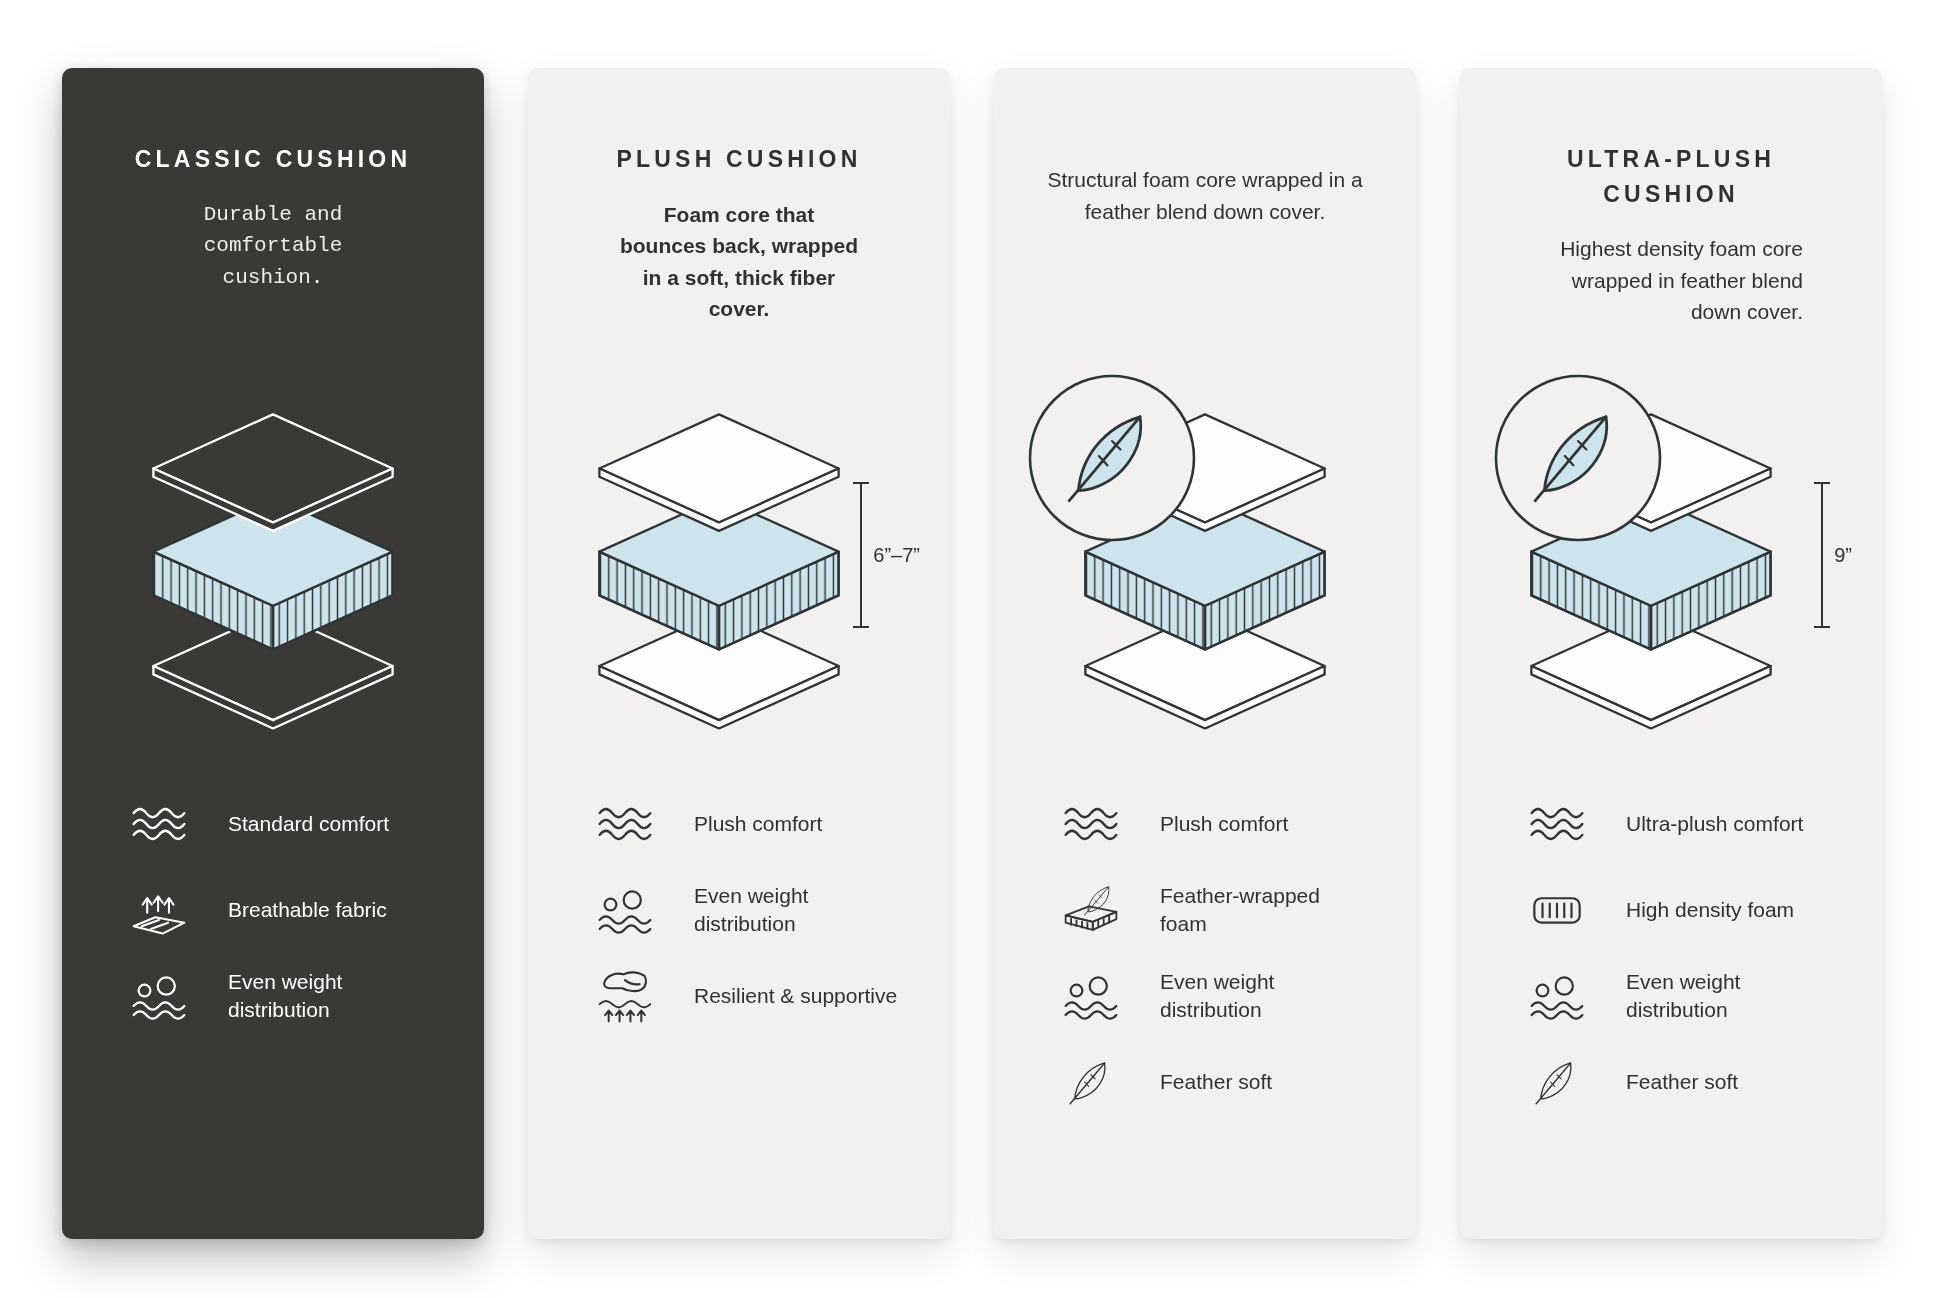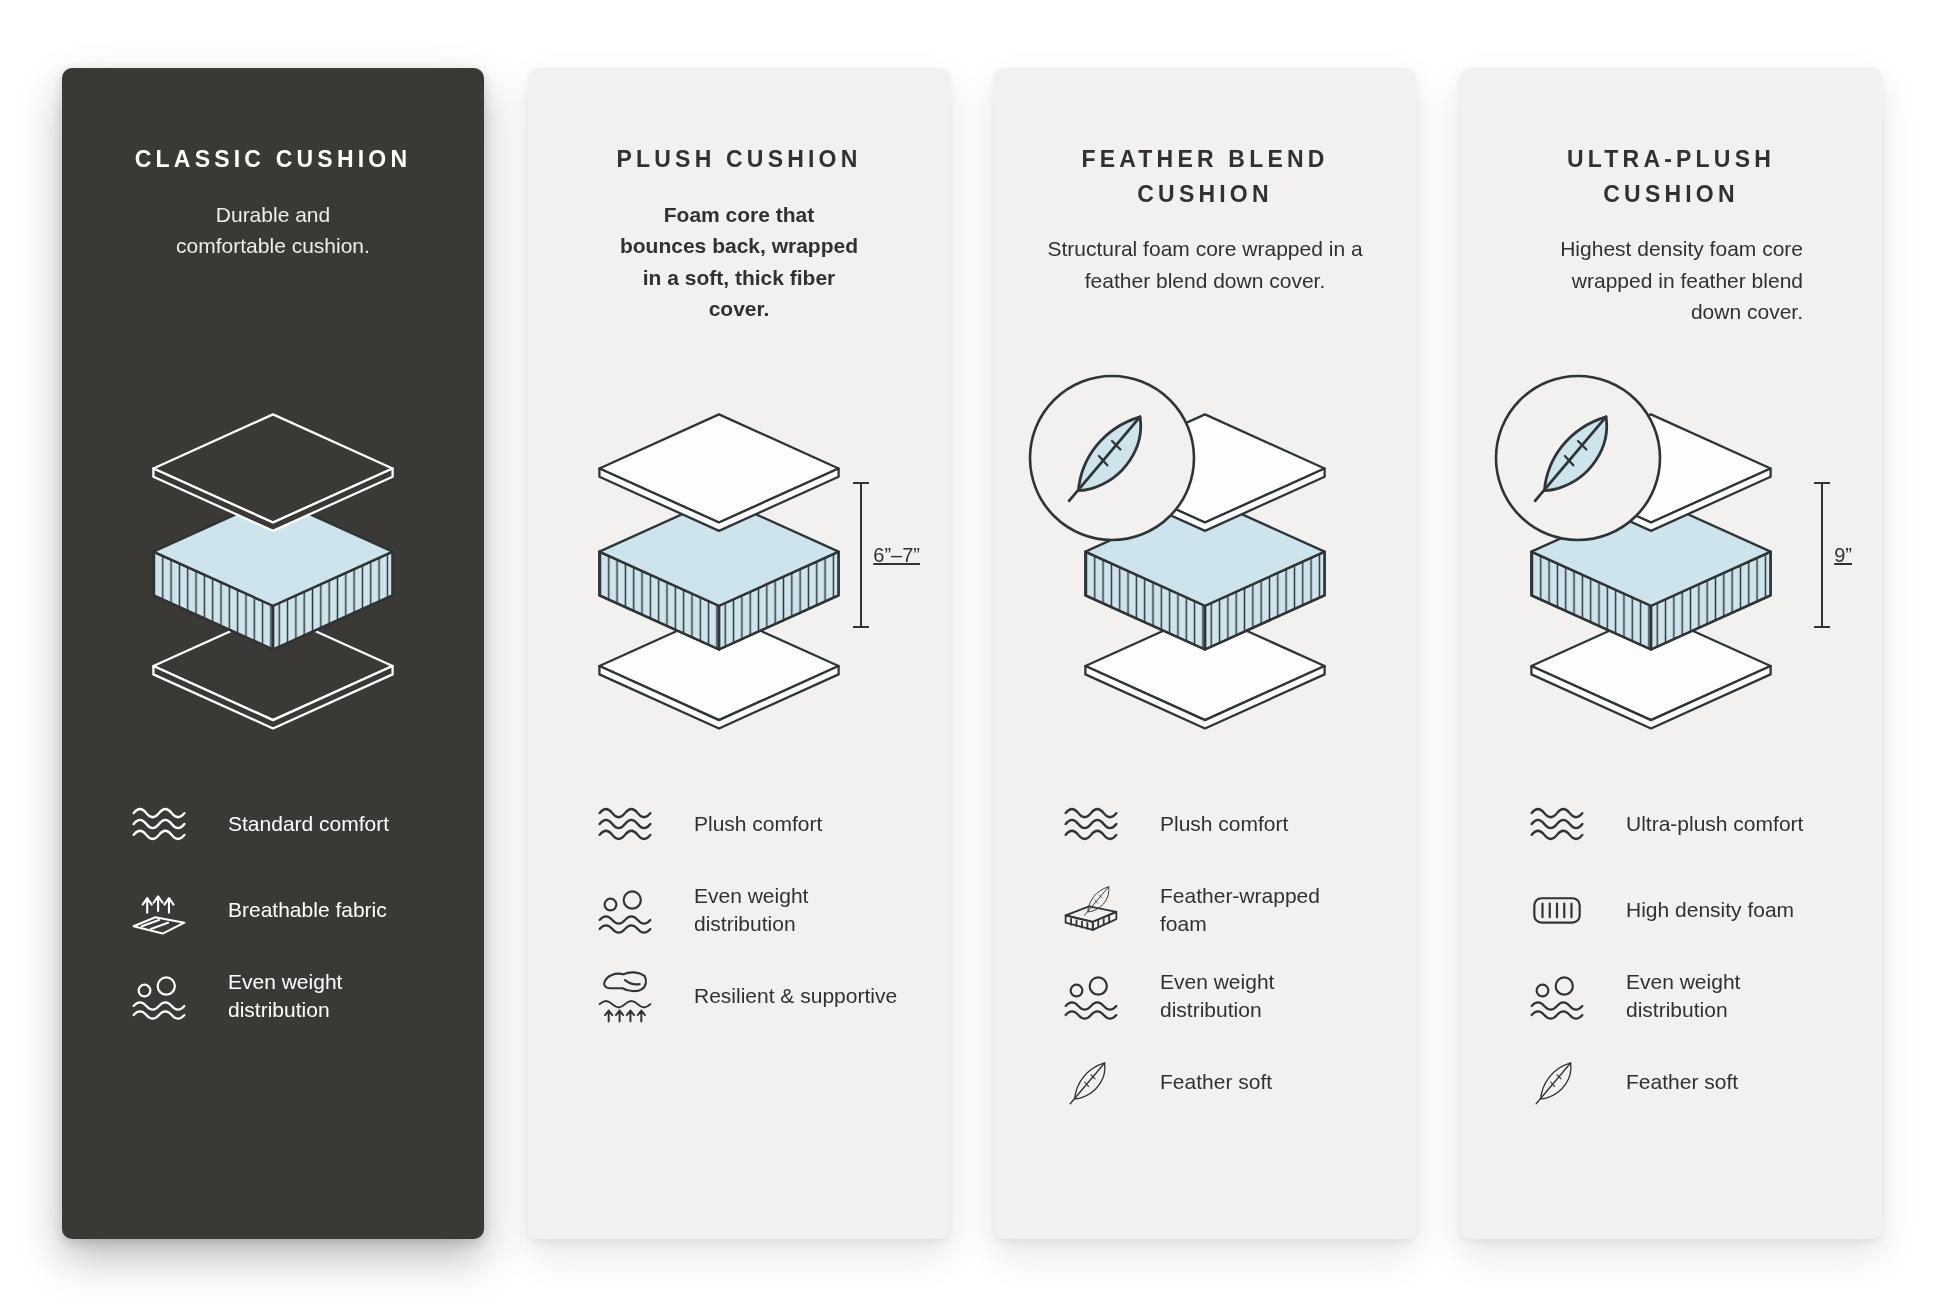--- a/index.html
+++ b/index.html
@@ -37,34 +37,34 @@
     box-shadow:0 20px 44px rgba(0,0,0,.26), 0 4px 12px rgba(0,0,0,.14);
   }
   .head { height:238px; display:flex; flex-direction:column; align-items:center; text-align:center; }
   .title {
     font-size:23px; font-weight:bold;
     letter-spacing:4.2px; line-height:1.5;
     max-width:304px;
   }
   .desc { margin-top:22px; font-size:21px; line-height:1.5; }
   .panel.dark .desc { color:#EFEDEA; }
-  .p1 .desc { max-width:218px; }
+  .p1 .desc { max-width:218px;font-family:Liberation Mono, monospace; }
   .p2 .desc { max-width:242px;font-weight:bold; }
   .p3 .desc { max-width:324px; }
   .p4 .desc { max-width:264px;text-align:right; }
 
   .diagram { position:relative; height:372px; margin-bottom:40px; }
   .cushion {
     position:absolute; left:50%; top:26px;
     transform:translateX(-50%);
     width:312px; height:335px;
   }
   .panel.has-measure .cushion { left:calc(50% - 20px); }
   .badge { position:absolute; left:-4px; top:-8px; width:172px; height:172px; }
-  .measure { position:absolute; right:-6px; top:100px; display:flex; align-items:center; gap:1px;text-decoration:underline; }
+  .measure { position:absolute; right:-6px; top:100px; display:flex; align-items:center; gap:1px; }
   .measure-label { font-size:20px; white-space:nowrap; }
 
   .features { list-style:none; padding-left:28px; }
   .feature { display:flex; align-items:center; gap:36px; min-height:64px; margin-bottom:22px; }
   .ficon { width:66px; height:58px; flex:0 0 66px; }
   .flabel { font-size:21px; line-height:1.32; max-width:205px; }
 
   .defs-svg { position:absolute; width:0; height:0; }
 </style>
 </head>
@@ -270,21 +270,20 @@
         <svg class="ficon" viewBox="0 0 64 64" aria-hidden="true">
             <use href="#ic-resilient"></use>
           </svg>
         <span class="flabel">Resilient &amp; supportive</span>
       </li>
     </ul>
   </section>
 
   <section class="panel p3">
     <div class="head">
-      <h2 class="title">FEATHER BLEND CUSHION</h2>
       <p class="desc">Structural foam core wrapped in a feather blend down cover.</p>
     </div>
     <div class="diagram">
       <svg class="cushion" viewBox="0 0 300 322" aria-hidden="true">
           <use href="#cushion"></use>
         </svg>
       <svg class="badge" viewBox="0 0 172 172" aria-hidden="true">
         <circle cx="86" cy="86" r="82" stroke-width="2.6" style="fill:var(--panel-bg,#F2F1EF);stroke:var(--icon-stroke,#2F3437)"></circle>
         <use href="#feather" x="30" y="28" width="112" height="112" style="--feather-fill:#CEE4ED"></use>
       </svg>

